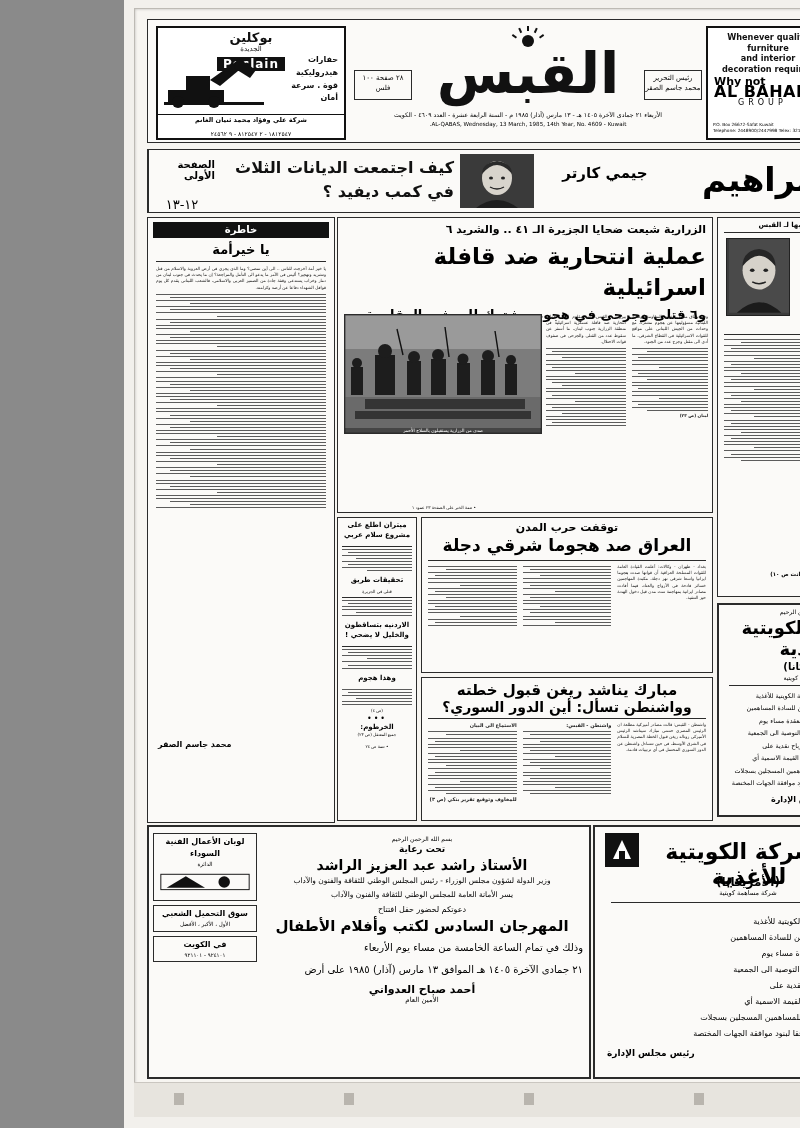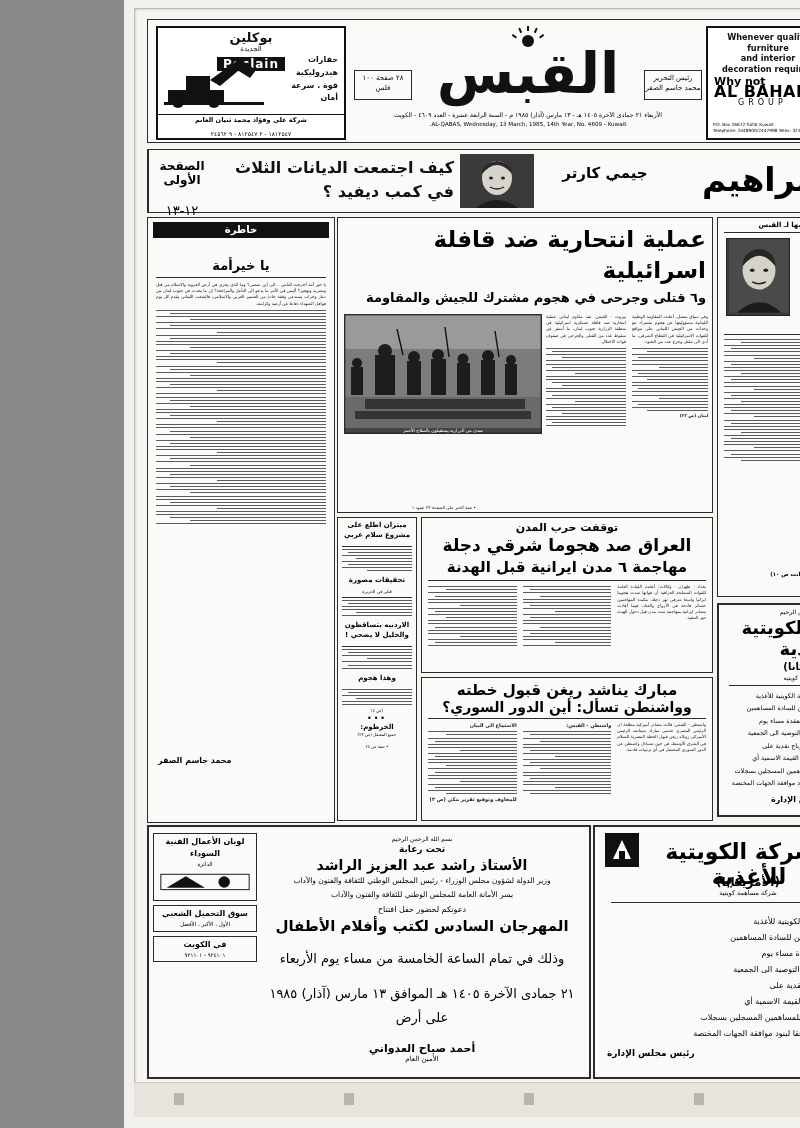--- a/index.html
+++ b/index.html
@@ -114,21 +114,21 @@
     font-size: 40px; font-weight: bold; text-align: center; line-height: 60px;
   }
 
   
   .banner {
     position: absolute; left: 12px; top: 140px; width: 756px; height: 62px;
     border: 1px solid #2b2b2b; background: #fbfaf8;
   }
   .banner-cell { position: absolute; top: 0; height: 100%; }
   .b-left { left: 0; width: 66px; border-left: 1px solid #2b2b2b; }
-  .b-left .bl1 { font-size: 12px; text-align:center; margin-top: 9px; font-weight:bold;}
+  .b-left .bl1 { font-size: 10px; margin-top: 9px; font-weight:bold;}
   .b-left .bl2 { font-size: 13px; text-align:center; margin-top: 16px; font-weight:normal;}
   .b-q {
     left: 70px; width: 232px; text-align: right; padding: 6px 8px 0 4px;
     font-size: 16px; font-weight: bold; line-height: 1.5; color: #111;
   }
   .b-portrait {
     left: 312px; width: 74px; top: 4px; height: 54px; background: #2e2e2e; overflow: hidden;
   }
   .b-name { left: 392px; width: 130px; text-align: center; padding-top: 14px; font-size: 15px; font-weight: bold;}
   .b-title {
@@ -193,22 +193,22 @@
   .kw-sub { text-align: center; font-size: 12px; font-weight: bold; margin-top: 2px; }
   .kw-body { font-size: 8px; line-height: 2.0; text-align: right; padding: 6px 12px; direction: rtl; }
   .kw-sign { text-align: left; font-size: 9px; font-weight: bold; padding: 0 12px; }
 
   .inv-top { text-align: center; font-size: 6px; margin-top: 4px; }
   .inv-under { text-align: center; font-size: 9px; margin-top: 2px; font-weight: bold;}
   .inv-name { text-align: center; font-size: 14px; font-weight: bold; margin-top: 3px; }
   .inv-role { text-align: center; font-size: 7.5px; line-height: 1.6; margin-top: 2px; }
   .inv-invite { text-align: center; font-size: 8px; margin-top: 4px; }
   .inv-event { text-align: center; font-size: 15px; font-weight: bold; margin-top: 3px; }
-  .inv-det { text-align: center; font-size: 13px; line-height: 1.8; margin-top: 12px; }
-  .inv-sig { text-align: center; font-size: 11px; font-weight: bold; margin-top: 13px; }
+  .inv-det { text-align: right; font-size: 10px; line-height: 1.8; margin-top: 4px; }
+  .inv-sig { text-align: center; font-size: 11px; font-weight: bold; margin-top: 4px; }
   .inv-sig2 { text-align: center; font-size: 7px; }
 
   .small-ads { position: absolute; left: 4px; top: 6px; width: 104px; }
   .small-ad {
     border: 1px solid #2b2b2b; margin-bottom: 4px; padding: 2px; text-align: center;
   }
   .small-ad .t { font-size: 8px; font-weight: bold; line-height: 1.5; }
   .small-ad .s { font-size: 5.5px; line-height: 1.5; }
 
   
@@ -310,21 +310,21 @@
       </svg>
     </div>
     <div class="banner-cell b-name">جيمي كارتر</div>
     <div class="banner-cell b-title rtl">دماء ابراهيم</div>
   </div>
 
   <div class="main">
 
     <div class="col-left">
       <div class="blackbar" style="margin:4px 5px 0 5px;height:16px;color:#fff;font-size:10px;text-align:center;line-height:16px;font-weight:bold">خاطرة</div>
-      <div style="text-align:center;font-size:13px;font-weight:bold;margin-top:20px">يا خيرأمة</div>
+      <div style="text-align:center;font-size:13px;font-weight:bold;margin-top:4px">يا خيرأمة</div>
       <div class="hr" style="margin:4px 8px"></div>
       <div class="txtcol" style="padding:0 8px;height:470px;overflow:hidden">
         <p>يا خير أمة أخرجت للناس .. الى أين نمضي؟ وما الذي يجري في أرض العروبة والاسلام من قتل وتشريد وتهجير؟ أليس في الأمر ما يدعو الى التأمل والمراجعة؟ إن ما يحدث في جنوب لبنان من دمار وخراب يستدعي وقفة جادة من الضمير العربي والاسلامي، فالشعب اللبناني يقدم كل يوم قوافل الشهداء دفاعا عن أرضه وكرامته.</p>
         <span class="lines">
           <i class="s1"></i>
               <i class="s2"></i>
               <i class="s1"></i>
               <i class="s3"></i>
               <i class="s1"></i>
               <i class="s2"></i>
@@ -393,20 +393,21 @@
               <i class="s3"></i>
               <i class="s1"></i>
         </span>
       </div>
       <div style="text-align:left;font-size:8px;font-weight:bold;padding:4px 10px">محمد جاسم الصقر</div>
     </div>
 
     <div class="col-mid">
       <div class="colbox" style="position:absolute;left:0;top:0;width:376px;height:296px;">
         <div class="lead-head">
+          <div class="lead-sub1">الزرارية شيعت ضحايا الجزيرة الـ ٤١ .. والشريد ٦</div>
           <div class="lead-main">عملية انتحارية ضد قافلة اسرائيلية</div>
           <div class="lead-sub2">و٦ قتلى وجرحى في هجوم مشترك للجيش والمقاومة</div>
         </div>
         <div class="photo">
           <svg viewBox="0 0 196 118" width="196" height="118">
             <rect width="196" height="118" fill="#8e8e8e"></rect>
             <rect y="0" width="196" height="34" fill="#9a9a9a"></rect>
             <rect y="34" width="196" height="48" fill="#7c7c7c"></rect>
             <rect y="82" width="196" height="36" fill="#6a6a6a"></rect>
             <g fill="#1d1d1d">
@@ -507,21 +508,21 @@
                 <i class="s1"></i>
                 <i class="s2"></i>
                 <i class="s1"></i>
                 <i class="s3"></i>
                 <i class="s1"></i>
                 <i class="s2"></i>
                 <i class="s1"></i>
                 <i class="s4"></i>
               </span>
         </div>
-        <div class="sm ctr" style="font-weight:bold;padding:3px 2px">تحقيقات مصورة</div>
+        <div class="sm ctr" style="font-weight:bold;padding:3px 2px">تحقيقات طريق</div>
         <div class="xtiny ctr">قتلى في الجزيرة</div>
         <div class="hr" style="margin:2px 4px"></div>
         <div class="xtiny" style="padding:0 4px">
           <span class="lines">
                 <i class="s1"></i>
                 <i class="s2"></i>
                 <i class="s1"></i>
                 <i class="s1"></i>
                 <i class="s3"></i>
                 <i class="s1"></i>
@@ -554,21 +555,20 @@
         <div class="xtiny ctr" style="margin-top:3px">(ص ٤)</div>
         <div class="ctr" style="font-size:8px;letter-spacing:2px">•••</div>
         <div class="sm ctr" style="font-weight:bold">الخرطوم:</div>
         <div class="xtiny ctr">جميع المعتقل (ص ٢٣)</div>
         <div class="xtiny ctr" style="margin-top:6px">• تتمة ص ٢٤</div>
       </div>
 
       <div class="colbox" style="position:absolute;left:84px;top:300px;width:292px;height:156px">
         <div class="ctr" style="font-size:11px;font-weight:bold;padding:3px 0 0 0">توقفت حرب المدن</div>
         <div class="ctr" style="font-size:17px;font-weight:bold;line-height:1.35">العراق صد هجوما شرقي دجلة</div>
-        <div class="ctr" style="font-size:15px;font-weight:bold;line-height:1.35">مهاجمة ٦ مدن ايرانية قبل الهدنة</div>
         <div class="hr" style="margin:3px 6px"></div>
         <div style="display:flex;gap:6px;padding:0 6px;direction:rtl">
           <div class="txtcol" style="flex:1;height:82px;overflow:hidden">
             <p>بغداد - طهران - وكالات: أعلنت القيادة العامة للقوات المسلحة العراقية أن قواتها صدت هجوما ايرانيا واسعا شرقي نهر دجلة، مكبدة المهاجمين خسائر فادحة في الأرواح والعتاد، فيما أفادت مصادر ايرانية بمهاجمة ست مدن قبل دخول الهدنة حيز التنفيذ.</p>
           </div>
           <div class="txtcol" style="flex:1;height:82px;overflow:hidden">
             <span class="lines">
                   <i class="s1"></i>
                   <i class="s2"></i>
                   <i class="s1"></i>

